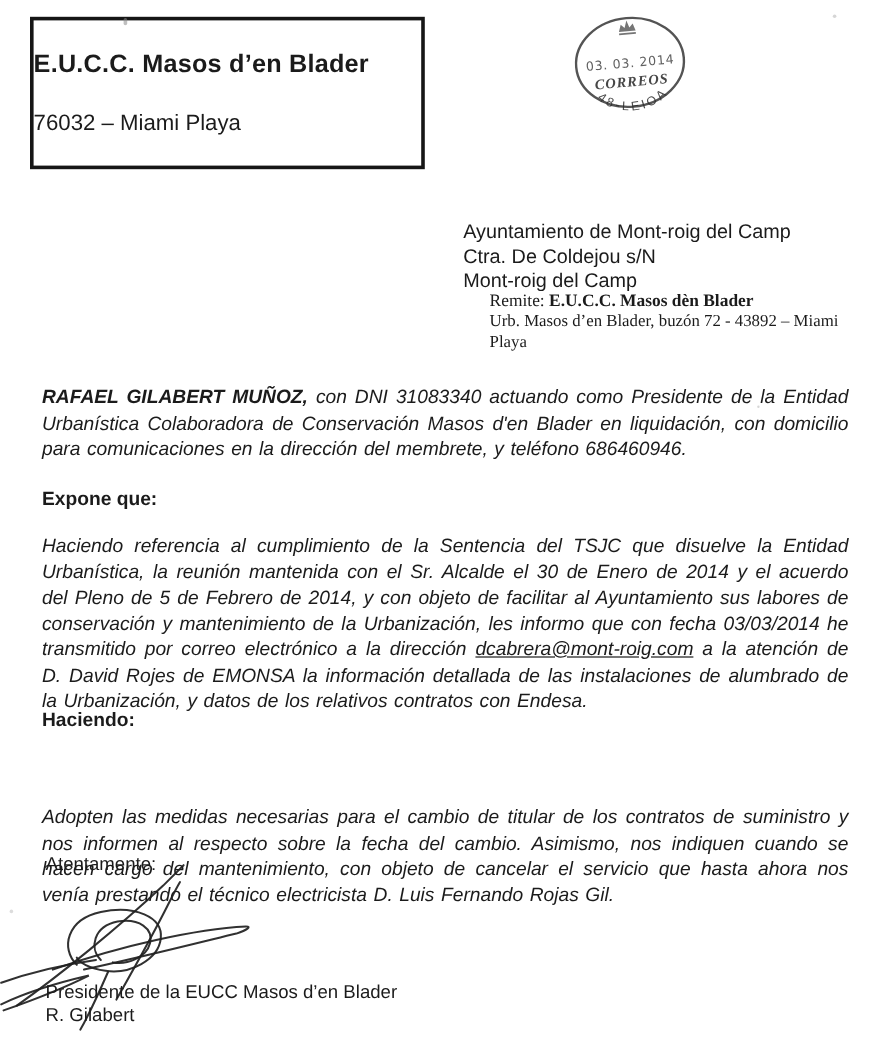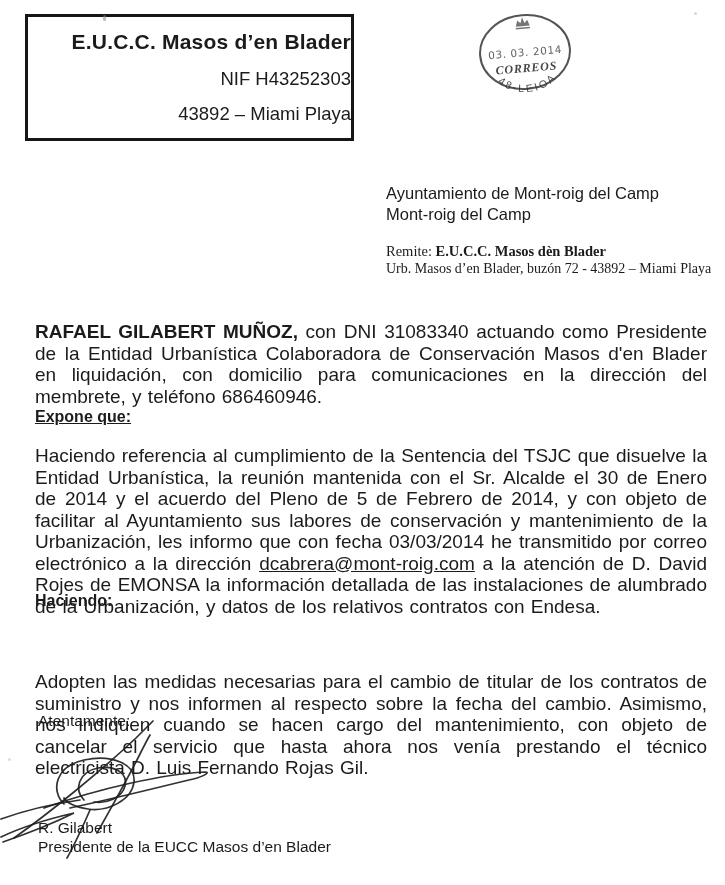--- a/index.html
+++ b/index.html
@@ -4,45 +4,45 @@
 <style>
   html,body{margin:0;padding:0;background:#e8e8e8;}
   .page{
     position:relative;width:725px;height:885px;background:#ffffff;
     font-family:"Liberation Sans",sans-serif;color:#1b1b1b;overflow:hidden;
   }
   
   .sender-box{
     position:absolute;left:25px;top:14px;width:329px;height:127px;
     border:3px solid #161616;box-sizing:border-box;
-    display:flex;flex-direction:column;justify-content:space-evenly;align-items:flex-end;
+    display:flex;flex-direction:column;justify-content:space-evenly;align-items:flex-start;
     text-align:center;
   }
   .sb-name{font-size:21px;font-weight:bold;letter-spacing:.2px;}
   .sb-line{font-size:18.5px;}
   
   .postmark{position:absolute;left:468px;top:6px;width:118px;height:94px;}
   .pm-ring{fill:none;stroke:#2e2e2e;stroke-width:2;opacity:.82;}
   .pm-crown{fill:#3a3a3a;opacity:.7;}
   .pm-date{font-family:"DejaVu Sans",sans-serif;font-size:10.5px;fill:#333;fill-opacity:.78;letter-spacing:.6px;}
   .pm-correos{font-family:"Liberation Serif",serif;font-style:italic;font-weight:bold;font-size:12px;fill:#2c2c2c;fill-opacity:.88;letter-spacing:.8px;}
   .pm-office{font-family:"Liberation Sans",sans-serif;font-size:10.5px;fill:#2c2c2c;fill-opacity:.85;letter-spacing:2.5px;}
   
   .recipient{position:absolute;left:386px;top:167px;font-size:16.5px;line-height:20.5px;margin-top:16px;}
-  .remite{position:absolute;left:386px;top:243px;font-family:"Liberation Serif",serif;}
+  .remite{position:absolute;left:408px;top:243px;font-family:"Liberation Serif",serif;}
   .remite-line1{font-size:14.5px;line-height:17px;}
   .remite-line2{font-size:14px;line-height:17px;}
   
   .para{
     position:absolute;left:35px;width:672px;margin:0;
-    font-size:19px;line-height:21.5px;text-align:justify;word-spacing:1px;
+    font-size:16px;line-height:21.5px;text-align:justify;word-spacing:1px;font-style:italic;
   }
   .heading{position:absolute;left:35px;margin:0;font-size:16px;font-weight:bold;}
   .intro{top:321px;}
-  .h-expone{top:408px;text-decoration:underline;}
+  .h-expone{top:408px;}
   .p-expone{top:445px;}
   .h-solicita{top:592px;}
   .p-solicita{top:624px;margin-top:47px;}
   .email{text-decoration:underline;}
   .salutation{position:absolute;left:38px;top:712px;font-size:15.5px;text-align:center;}
   
   .signature{position:absolute;left:0px;top:712px;width:232px;height:158px;pointer-events:none;}
   .signature path{fill:none;stroke:#202020;stroke-width:1.7;stroke-linecap:round;opacity:.92;}
   .signer{position:absolute;left:38px;top:819px;font-size:15.5px;line-height:18.5px;}
   
@@ -53,42 +53,42 @@
   .speck.s4{left:631px;top:338px;width:2px;height:2px;opacity:.35;}
   .speck.s5{left:8px;top:758px;width:3px;height:3px;opacity:.3;}
 </style>
 </head>
 <body>
 
 <div class="page">
 
   <div class="sender-box">
     <div class="sb-name">E.U.C.C. Masos d’en Blader</div>
-    <div class="sb-line">NIF H43252303</div>
-    <div class="sb-line">43892 – Miami Playa</div>
+    <div class="sb-line">76032 – Miami Playa</div>
   </div>
 
   <svg class="postmark" viewBox="0 0 118 94">
     <g transform="rotate(-5 57 46)">
       <ellipse class="pm-ring" cx="57" cy="46" rx="45" ry="37"></ellipse>
       <g transform="translate(57,17)">
         <path class="pm-crown" d="M -7 3 L 7 3 L 5 -3 L 2 0 L 0 -6 L -2 0 L -5 -3 Z"></path>
         <rect class="pm-crown" x="-7" y="4.2" width="14" height="1.5"></rect>
       </g>
       <text class="pm-date" x="57" y="50" text-anchor="middle">03. 03. 2014</text>
       <text class="pm-correos" x="57" y="66" text-anchor="middle">CORREOS</text>
       <path id="pm-arc" d="M 19 54 A 38 32 0 0 0 95 54" fill="none" stroke="none"></path>
       <text class="pm-office">
         <textPath href="#pm-arc" startOffset="50%" text-anchor="middle">48-LEIOA</textPath>
       </text>
     </g>
   </svg>
 
   <div class="recipient">
     <div>Ayuntamiento de Mont-roig del Camp</div>
+    <div>Ctra. De Coldejou s/N</div>
     <div>Mont-roig del Camp</div>
   </div>
 
   <div class="remite">
     <div class="remite-line1">
       <span>Remite:</span>
       <b>E.U.C.C. Masos dèn Blader</b>
     </div>
     <div class="remite-line2">Urb. Masos d’en Blader, buzón 72 - 43892 – Miami Playa</div>
   </div>
@@ -108,22 +108,22 @@
     <path d="M 97 121 C 110 98, 127 68, 140 42 C 144 34, 147 28, 150 23"></path>
     <path d="M 64 92 C 50 78, 56 54, 84 48 C 112 42, 136 52, 134 70 C 132 88, 108 100, 88 97 C 74 95, 66 90, 64 86"></path>
     <path d="M 84 88 C 74 78, 78 60, 98 56 C 116 53, 128 62, 125 74 C 122 86, 106 92, 94 90"></path>
     <path d="M 44 96 C 100 76, 164 62, 205 60 C 210 60, 206 63, 197 66 C 156 76, 108 88, 70 96"></path>
     <path d="M 1 107 C 26 98, 52 92, 80 88"></path>
     <path d="M 1 125 C 24 114, 48 107, 74 101 C 52 112, 26 122, 3 130"></path>
     <path d="M 90 98 C 83 114, 75 132, 67 146"></path>
   </svg>
 
   <div class="signer">
+    <div>Presidente de la EUCC Masos d’en Blader</div>
     <div>R. Gilabert</div>
-    <div>Presidente de la EUCC Masos d’en Blader</div>
   </div>
 
   <div class="speck s1"></div>
   <div class="speck s2"></div>
   <div class="speck s3"></div>
   <div class="speck s4"></div>
   <div class="speck s5"></div>
 
 </div>
 

